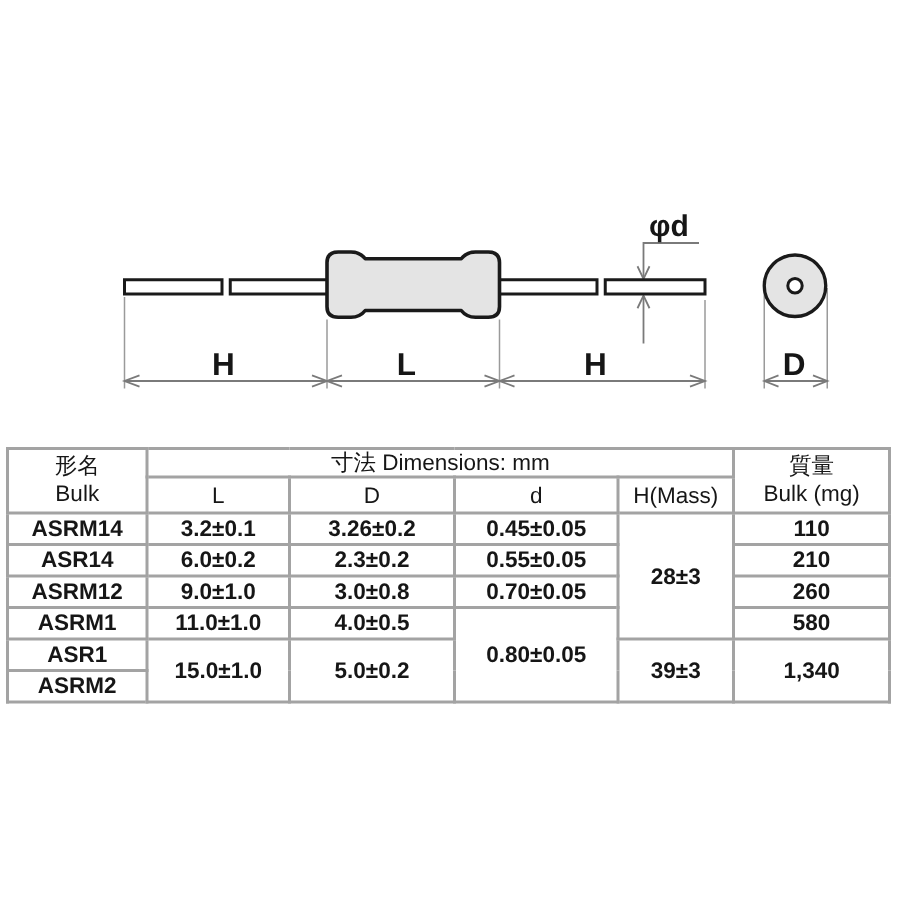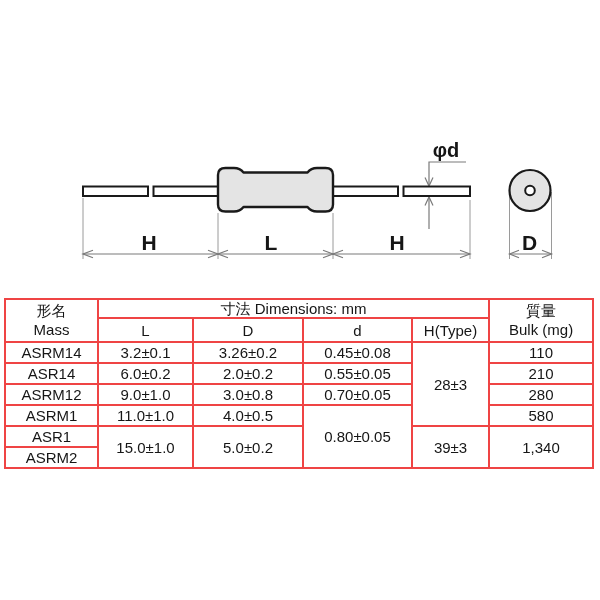--- a/index.html
+++ b/index.html
@@ -10,27 +10,27 @@
   #diagram{position:absolute;left:0;top:120px;width:600px;height:160px;}
   .dim-label{font:bold 21px "Liberation Sans", sans-serif;fill:#161616;}
   .phi-label{font:bold 20px "Liberation Sans", sans-serif;fill:#161616;}
 
   table.spec{
     position:absolute;left:4px;top:298px;
     border-collapse:collapse;table-layout:fixed;width:590px;
     font-size:15px;color:#161616;
   }
   table.spec td{
-    border:2px solid #ef4444;text-align:center;vertical-align:middle;
+    border:2px solid #a3a3a3;text-align:center;vertical-align:middle;
     padding:0;line-height:1.15;background:#ffffff;white-space:nowrap;
   }
   td.cy{background:#ccffff;}
   tr.hdr1 td{height:16px;}
   tr.hdr2 td{height:22px;}
-  tr.datarow td{height:19px;}
+  tr.datarow td{height:19px;font-weight:bold;}
   td.dims-hd{padding-right:77px;} 
   td.stack div{line-height:1.25;}
 </style>
 </head>
 <body>
 
 <svg id="diagram" viewBox="0 120 600 160">
 
   <g stroke="#9a9a9a" stroke-width="1">
     <path d="M83,198 V259"></path>
@@ -84,56 +84,56 @@
       <col style="width:95px">
       <col style="width:110px">
     <col style="width:109px">
       <col style="width:77px">
       <col style="width:104px">
   </colgroup>
   <tbody>
     <tr class="hdr1">
       <td rowspan="2" class="cy stack">
         <div>形名</div>
-        <div>Mass</div>
+        <div>Bulk</div>
       </td>
       <td colspan="4" class="cy dims-hd">寸法 Dimensions: mm</td>
       <td rowspan="2" class="cy stack">
         <div>質量</div>
         <div>Bulk (mg)</div>
       </td>
     </tr>
     <tr class="hdr2">
       <td class="cy">L</td>
       <td class="cy">D</td>
       <td class="cy">d</td>
-      <td class="cy">H(Type)</td>
+      <td class="cy">H(Mass)</td>
     </tr>
 
     <tr class="datarow">
       <td class="cy">ASRM14</td>
       <td>3.2±0.1</td>
       <td>3.26±0.2</td>
-      <td>0.45±0.08</td>
+      <td>0.45±0.05</td>
       <td rowspan="4">28±3</td>
       <td>110</td>
     </tr>
     <tr class="datarow">
       <td class="cy">ASR14</td>
       <td>6.0±0.2</td>
-      <td>2.0±0.2</td>
+      <td>2.3±0.2</td>
       <td>0.55±0.05</td>
       <td>210</td>
     </tr>
     <tr class="datarow">
       <td class="cy">ASRM12</td>
       <td>9.0±1.0</td>
       <td>3.0±0.8</td>
       <td>0.70±0.05</td>
-      <td>280</td>
+      <td>260</td>
     </tr>
     <tr class="datarow">
       <td class="cy">ASRM1</td>
       <td>11.0±1.0</td>
       <td>4.0±0.5</td>
       <td rowspan="3">0.80±0.05</td>
       <td>580</td>
     </tr>
     <tr class="datarow">
       <td class="cy">ASR1</td>

